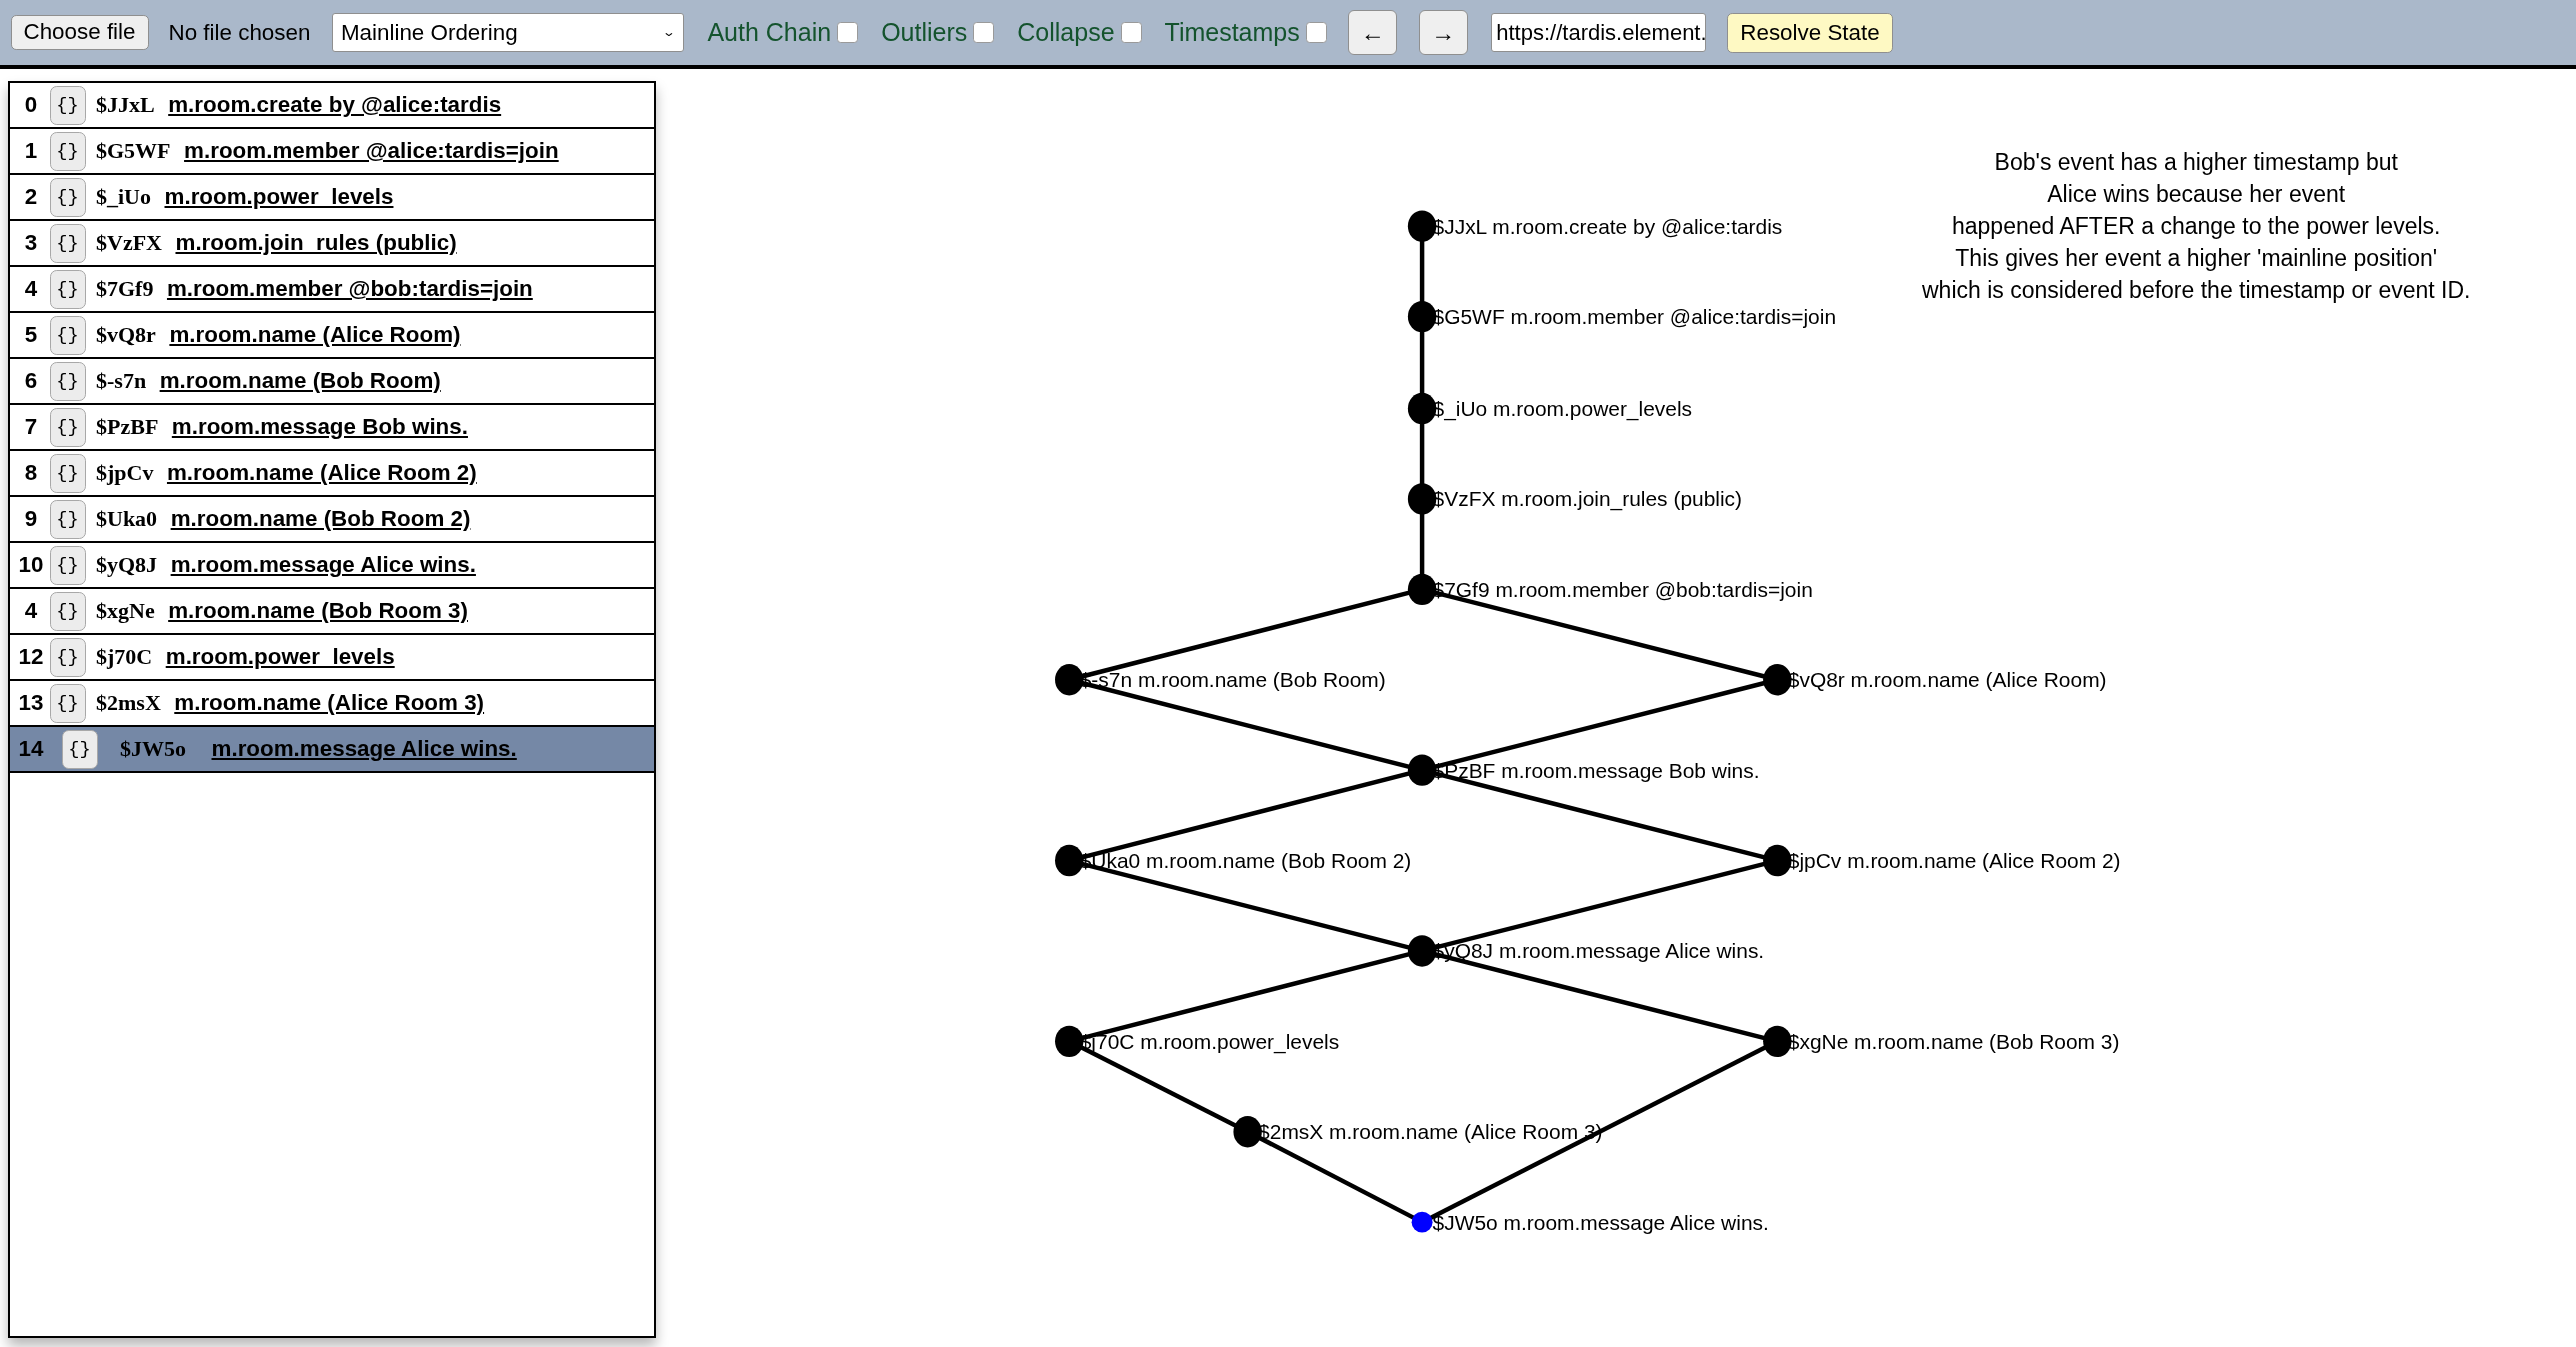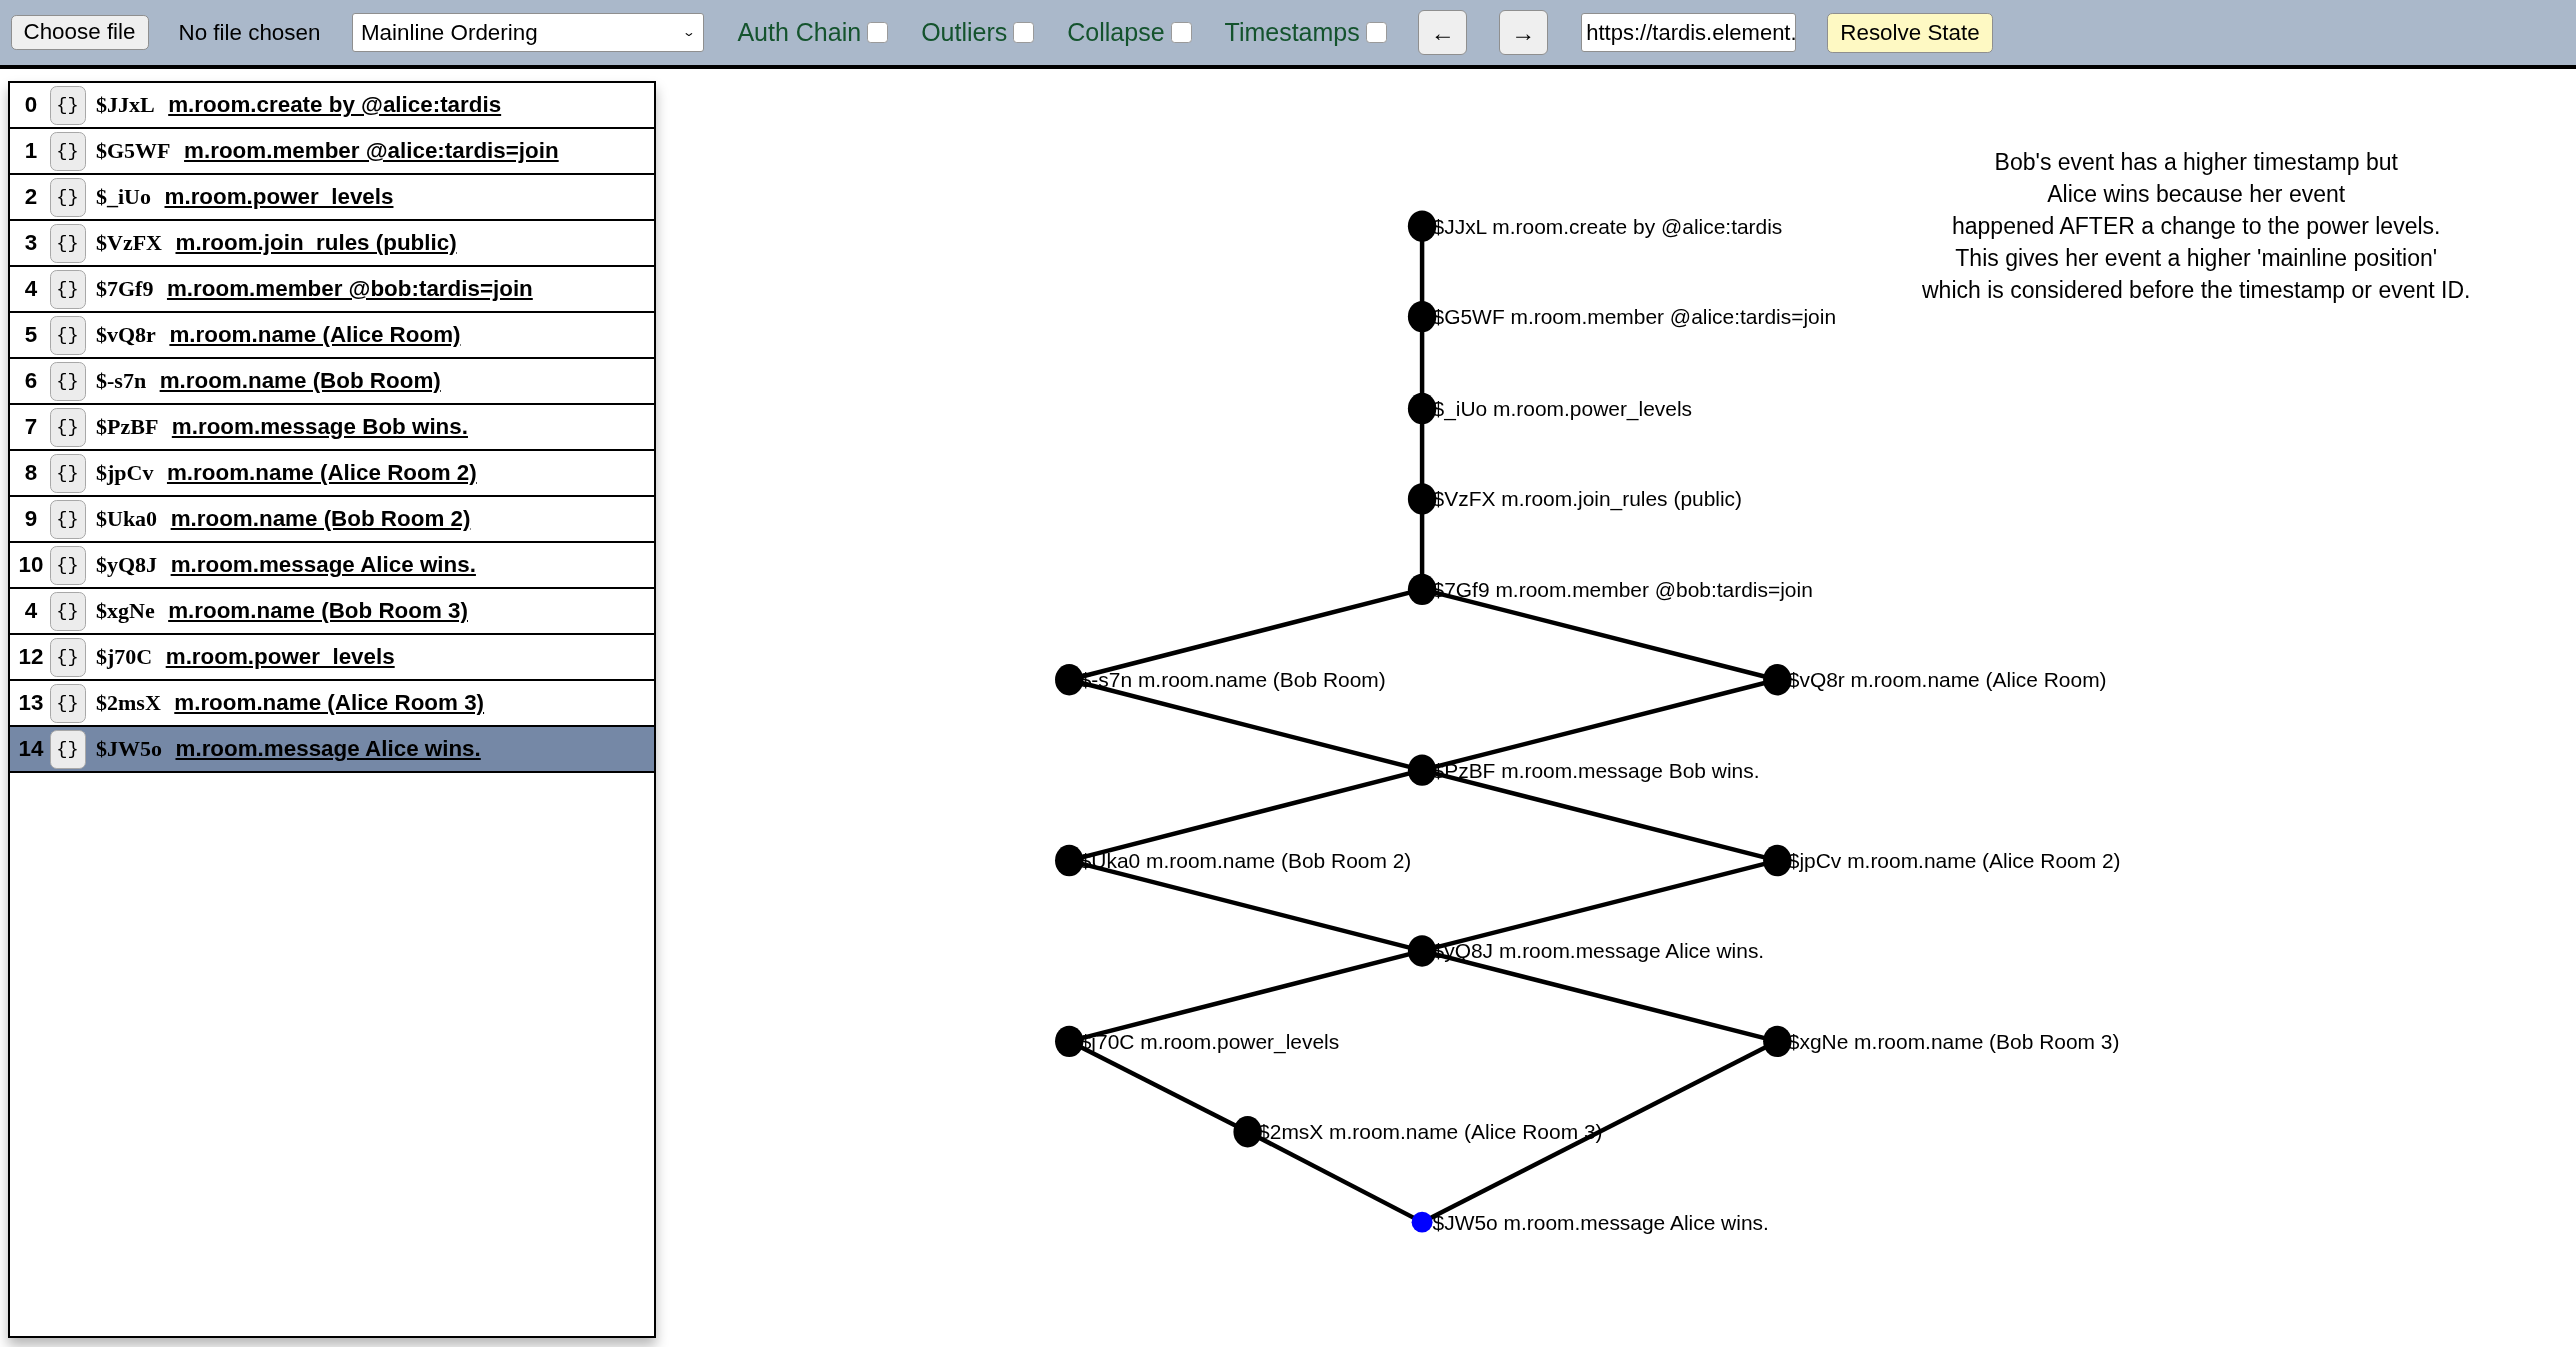--- a/index.html
+++ b/index.html
@@ -20,21 +20,21 @@
   .toolbar {
     position: absolute;
     left: 0; top: 0;
     width: 2576px;
     height: 69px;
     box-sizing: border-box;
     background: #aab8ca;
     border-bottom: 4.5px solid #000000;
     display: flex;
     align-items: center;
-    gap: 18px;
+    gap: 8px;
     padding-left: 10.5px;
   }
   .tb-filebtn {
     font-family: "Liberation Sans", sans-serif;
     font-size: 22.4px;
     background: #efefef;
     border: 1.5px solid #8f8f8f;
     border-radius: 5.2px;
     padding: 5.2px 12px;
     color: #000;
@@ -147,21 +147,21 @@
   }
   .ev-row {
     display: flex;
     align-items: center;
     height: 46px;
     box-sizing: border-box;
     border-bottom: 2.2px solid #000000;
     background: #ffffff;
     padding-left: 4.5px;
   }
-  .ev-row.selected { background: #7588a6; }
+  .ev-row.selected { background: #7588a6; gap: 12px; }
   .ev-idx {
     width: 34px;
     text-align: center;
     font-size: 22.4px;
     font-weight: bold;
     color: #000;
     flex: none;
   }
   .ev-json {
     flex: none;

